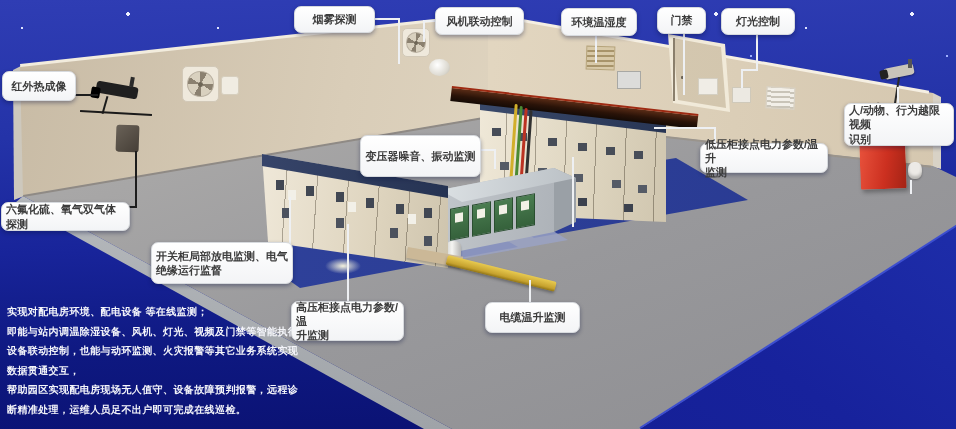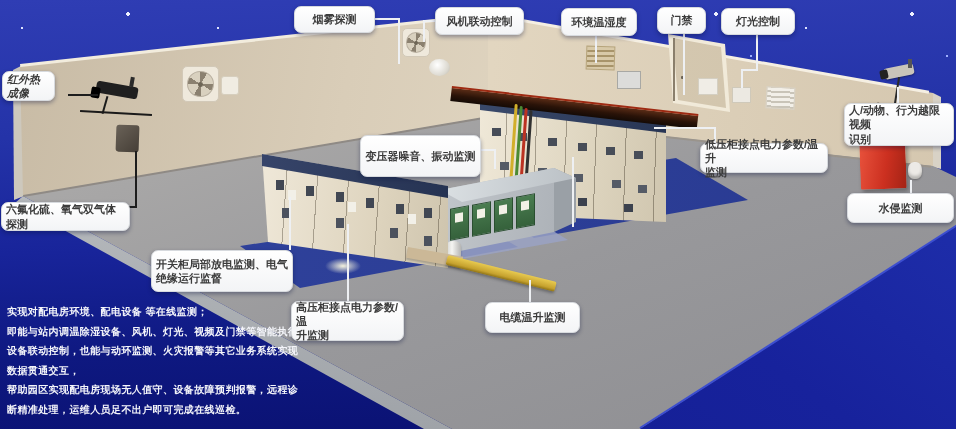--- a/index.html
+++ b/index.html
@@ -211,29 +211,28 @@
   <div class="cline" style="left:572px;top:157px;width:2px;height:70px;"></div>
   <div class="cline" style="left:289px;top:197px;width:2px;height:53px;"></div>
   <div class="cline" style="left:347px;top:224px;width:2px;height:78px;"></div>
   <div class="cline" style="left:529px;top:280px;width:2px;height:23px;"></div>
 
   <div class="callout" style="left:294px;top:6px;width:81px;height:27px;">烟雾探测</div>
   <div class="callout" style="left:435px;top:7px;width:89px;height:28px;">风机联动控制</div>
   <div class="callout" style="left:561px;top:8px;width:76px;height:28px;">环境温湿度</div>
   <div class="callout" style="left:657px;top:7px;width:49px;height:27px;">门禁</div>
   <div class="callout" style="left:721px;top:8px;width:74px;height:27px;">灯光控制</div>
-  <div class="callout" style="left:2px;top:71px;width:53px;height:30px;font-style:italic;">红外热成像</div>
+  <div class="callout" style="left:2px;top:71px;width:74px;height:30px;">红外热成像</div>
   <div class="callout" style="left:844px;top:103px;width:110px;height:43px;">人/动物、行为越限视频
 识别</div>
   <div class="callout" style="left:1px;top:202px;width:129px;height:29px;">六氟化硫、氧气双气体探测</div>
-  <div class="callout" style="left:847px;top:193px;width:107px;height:30px;">水侵监测</div>
   <div class="callout" style="left:360px;top:135px;width:121px;height:42px;">变压器噪音、振动监测</div>
   <div class="callout" style="left:700px;top:143px;width:128px;height:30px;">低压柜接点电力参数/温升
 监测</div>
-  <div class="callout" style="left:151px;top:250px;width:142px;height:42px;">开关柜局部放电监测、电气
+  <div class="callout" style="left:151px;top:242px;width:142px;height:42px;">开关柜局部放电监测、电气
 绝缘运行监督</div>
   <div class="callout" style="left:291px;top:301px;width:113px;height:40px;">高压柜接点电力参数/温
 升监测</div>
   <div class="callout" style="left:485px;top:302px;width:95px;height:31px;">电缆温升监测</div>
 
   <div class="desc" style="left:7px;top:302px;width:470px;">实现对配电房环境、配电设备 等在线监测；
 即能与站内调温除湿设备、风机、灯光、视频及门禁等智能执行
 设备联动控制，也能与动环监测、火灾报警等其它业务系统实现
 数据贯通交互，
 帮助园区实现配电房现场无人值守、设备故障预判报警，远程诊

